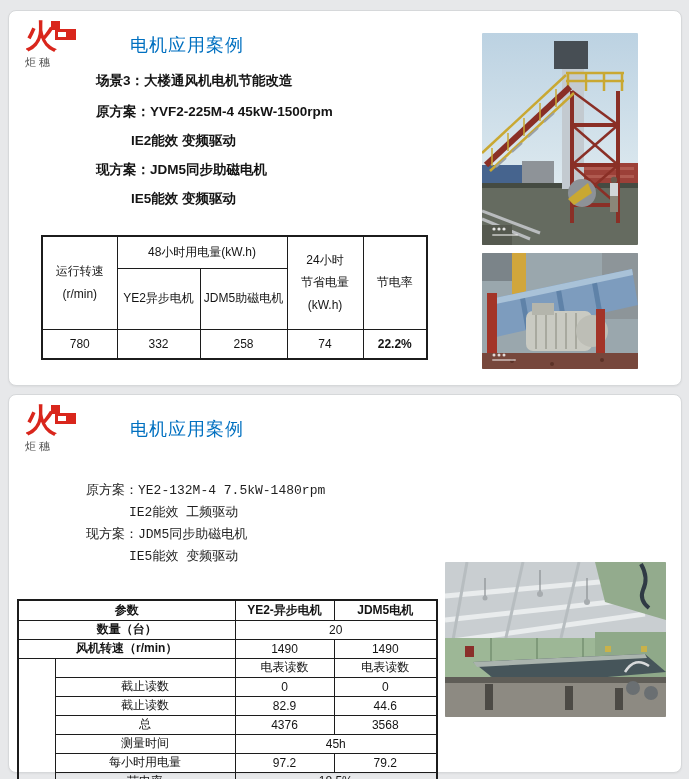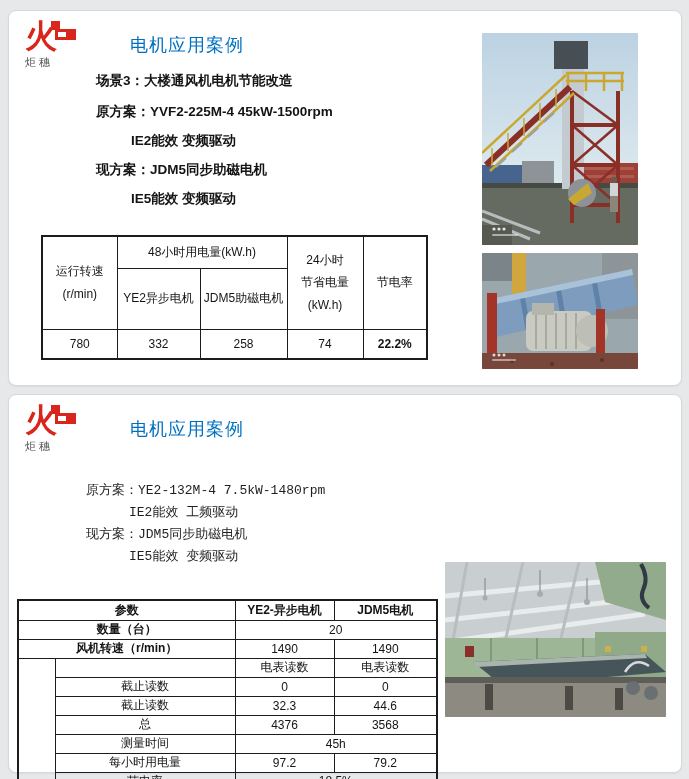--- a/index.html
+++ b/index.html
@@ -268,21 +268,21 @@
       <td class="ser">电表读数</td>
       <td class="ser">电表读数</td>
     </tr>
     <tr style="height:19px;">
       <td class="ser">截止读数</td>
       <td>0</td>
       <td>0</td>
     </tr>
     <tr style="height:19px;">
       <td class="ser">截止读数</td>
-      <td>32.3</td>
+      <td>82.9</td>
       <td>44.6</td>
     </tr>
     <tr style="height:19px;">
       <td class="ser">总</td>
       <td>4376</td>
       <td>3568</td>
     </tr>
     <tr style="height:19px;">
       <td class="ser">测量时间</td>
       <td colspan="2">45h</td>

